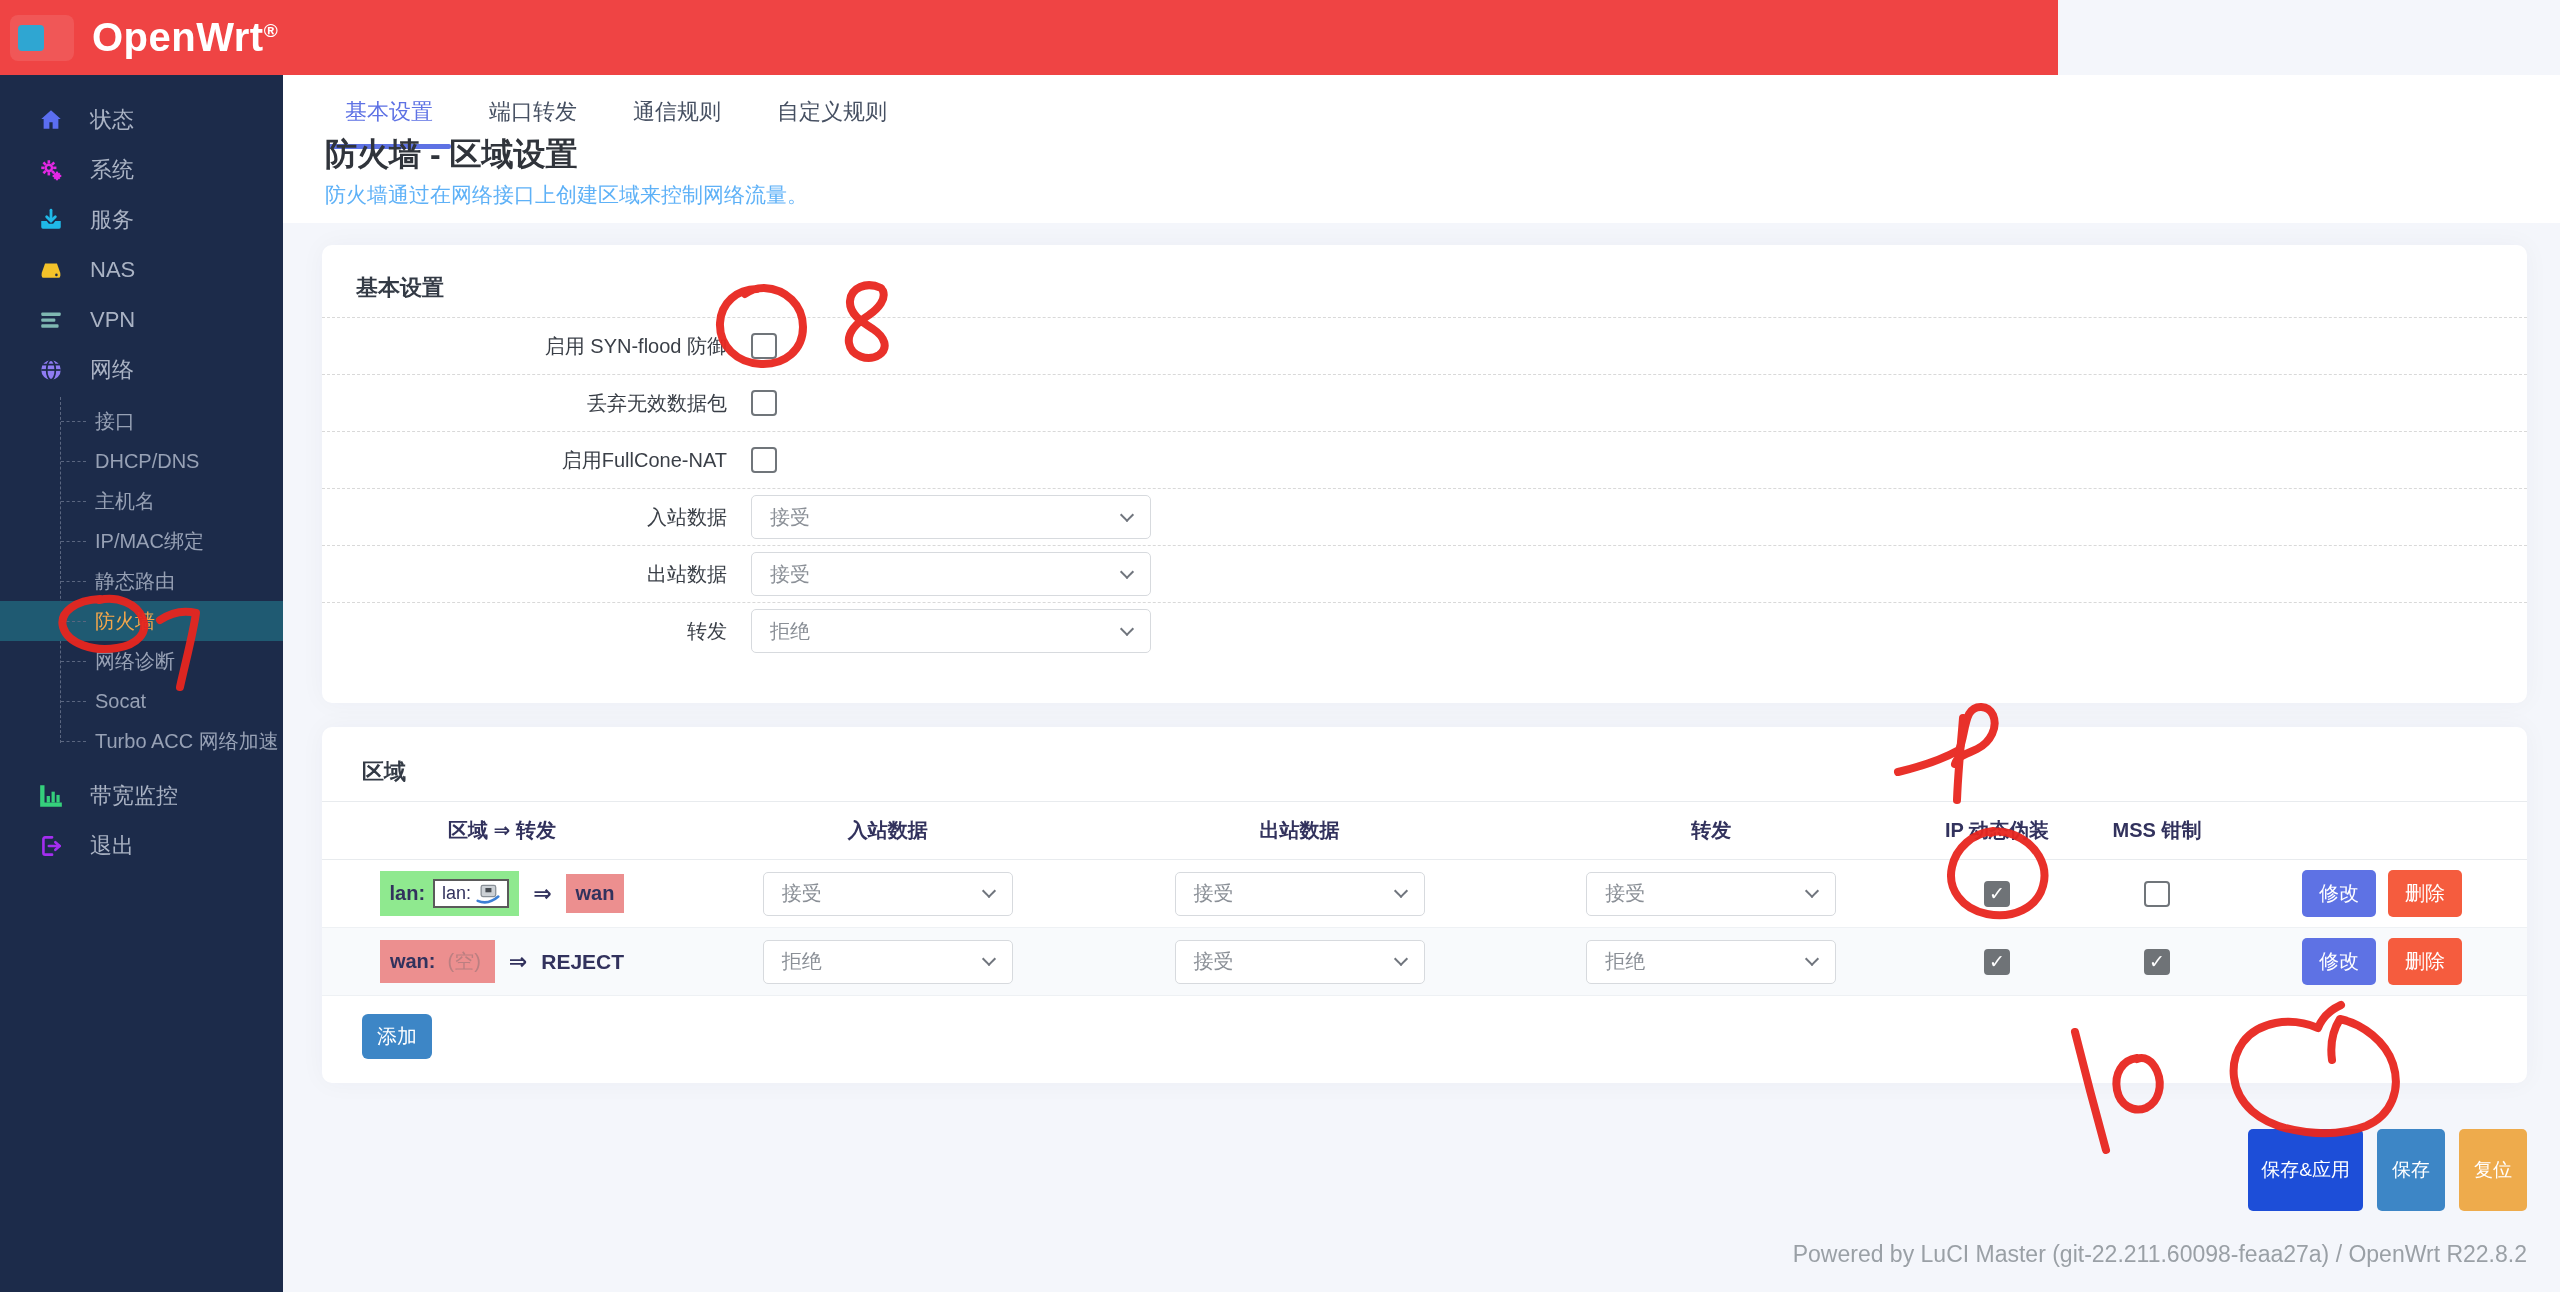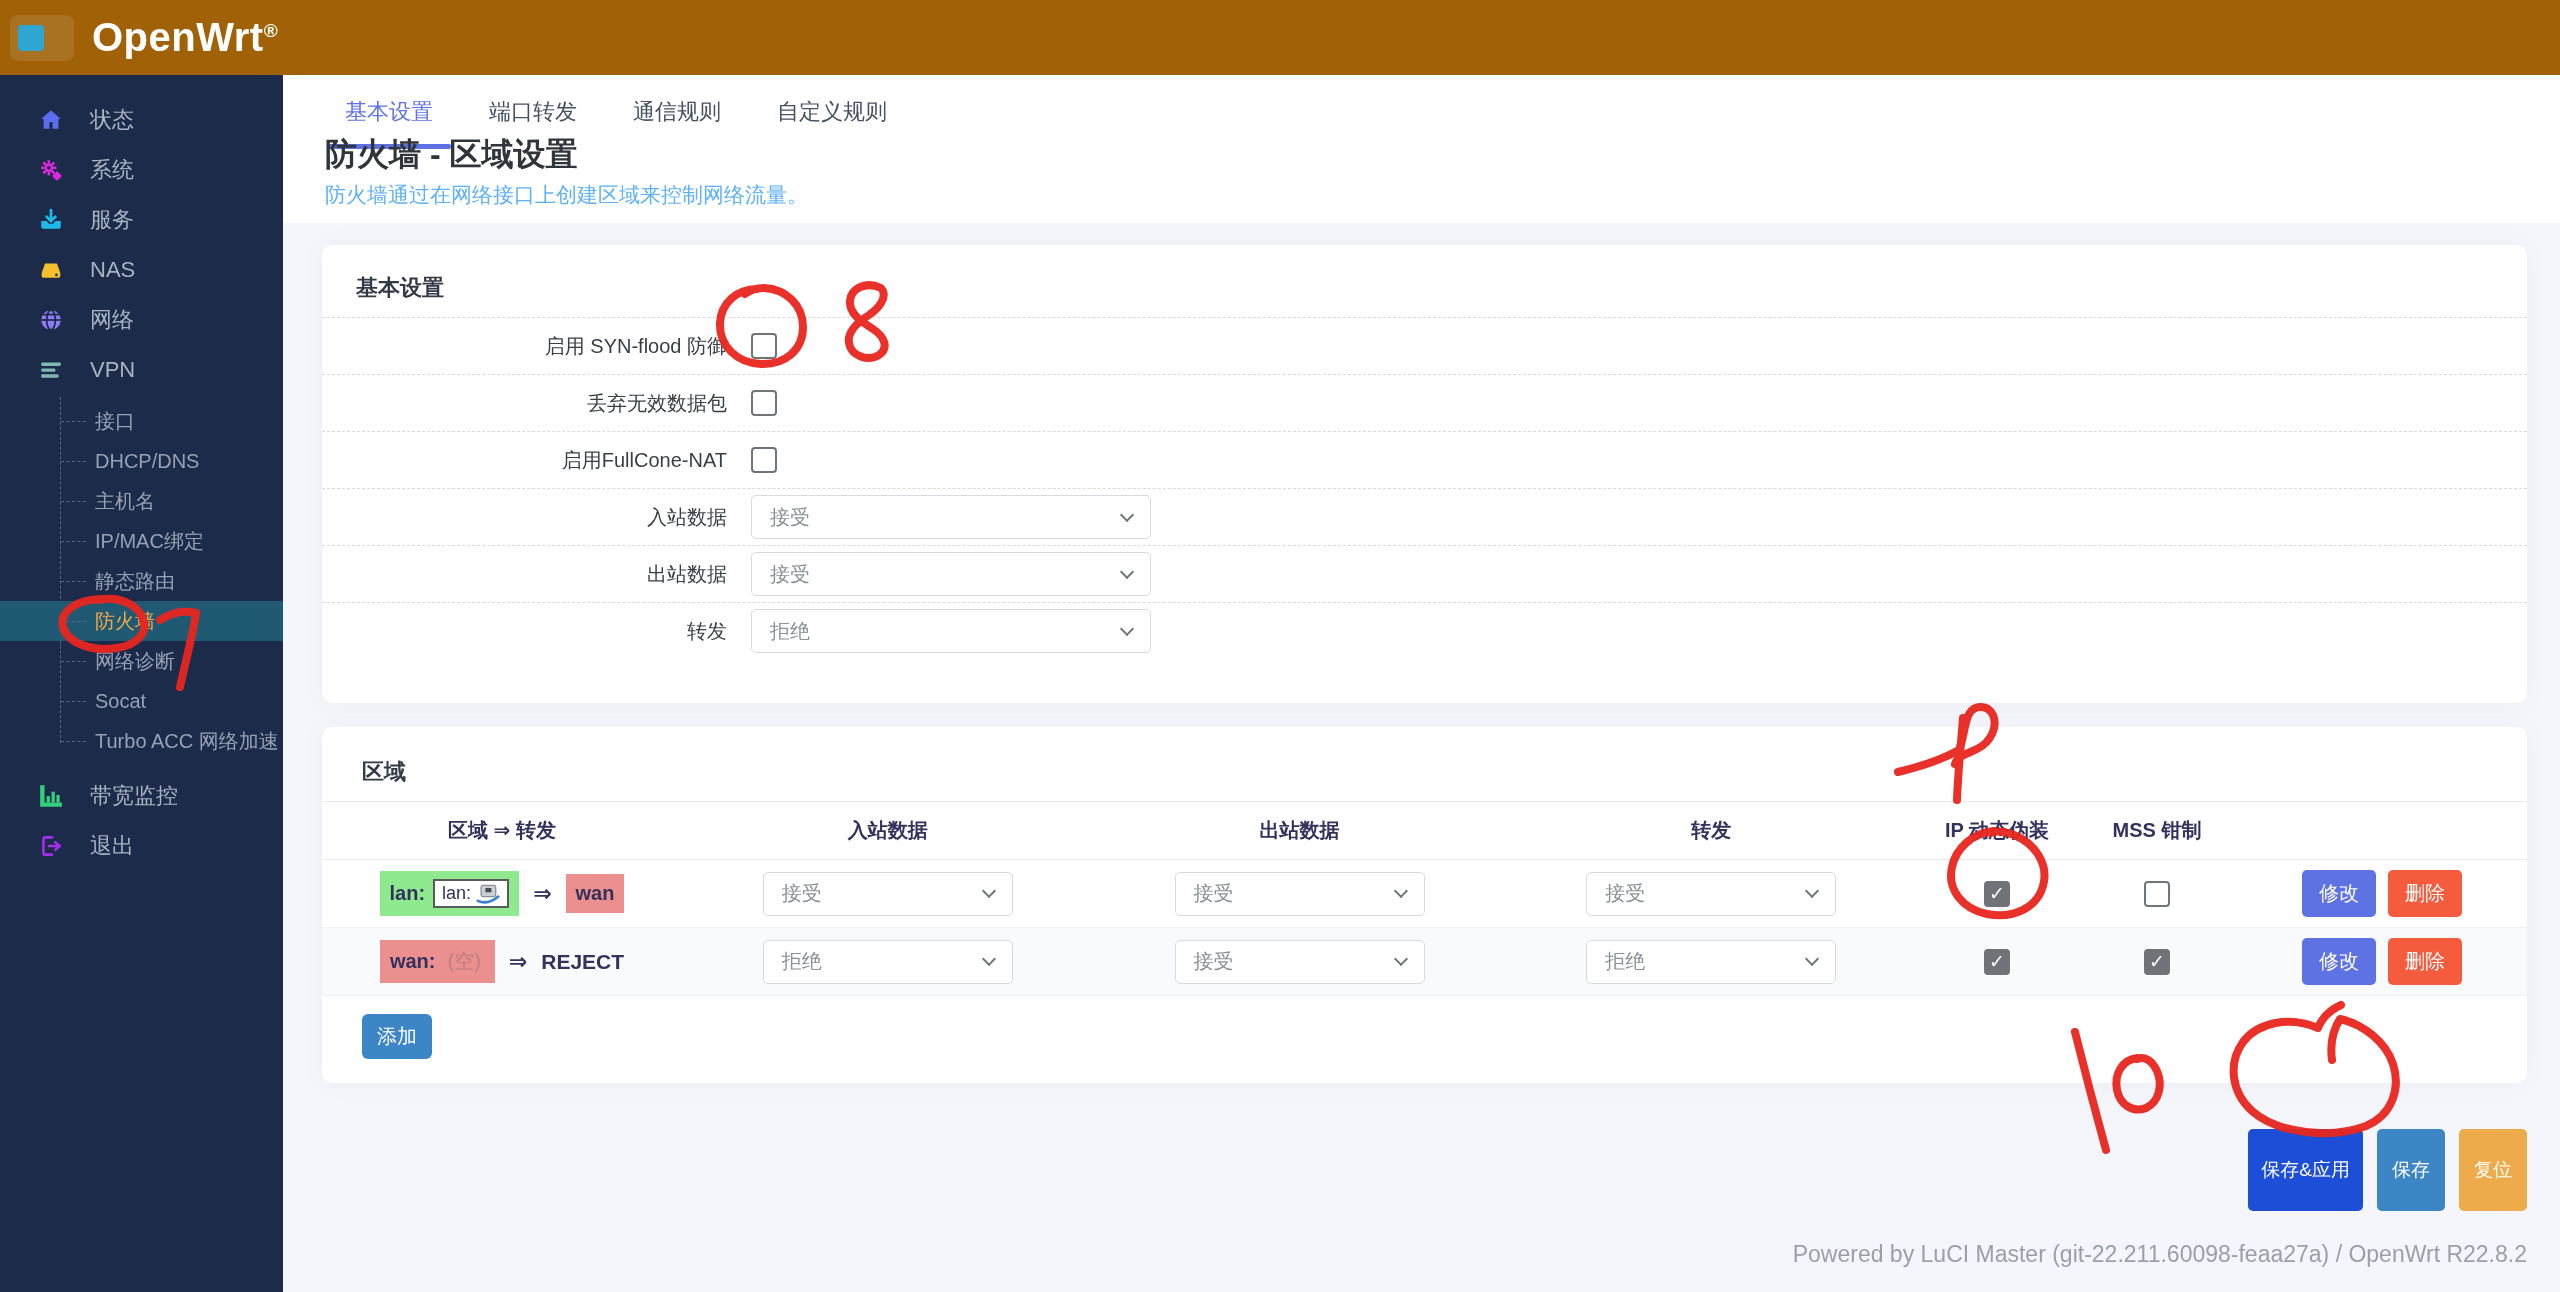--- a/index.html
+++ b/index.html
@@ -1,21 +1,21 @@
 <!DOCTYPE html>
 <html><head>
 <meta charset="utf-8">
 <style>
   * { margin:0; padding:0; box-sizing:border-box; }
   html,body { width:2560px; height:1292px; overflow:hidden;
     font-family:"Liberation Sans","DejaVu Sans",sans-serif; background:#f4f6fb; }
 
   
-  .header { position:absolute; top:0; left:0; width:2560px; height:75px;
-    background:#a16207; display:flex; align-items:center; z-index:5; }
+  .header { position:absolute; top:0; left:0; width:2058px; height:75px;
+    background:#ef4444; display:flex; align-items:center; z-index:5; }
   .menu-toggle { width:64px; height:46px; margin-left:10px; border-radius:8px;
     background:rgba(255,255,255,.10); display:flex; align-items:center; cursor:pointer; }
   .menu-toggle .sq { width:26px; height:26px; margin-left:8px; border-radius:4px; background:#2fa6d2; }
   .brand { color:#fff; font-size:40px; font-weight:bold; margin-left:18px; letter-spacing:.5px; }
   .brand sup { font-size:19px; }
 
   
   .sidebar { position:absolute; top:75px; left:0; width:283px; bottom:0;
     background:#1c2b4a; z-index:4; padding-top:20px; }
   .nav-item { height:50px; display:flex; align-items:center; padding-left:36px;
@@ -166,40 +166,40 @@
       <svg width="26" height="26" viewBox="0 0 24 24" fill="#f3c22a">
           <path d="M6.5 6h11l3 8.5v3A1.5 1.5 0 0 1 19 19H5a1.5 1.5 0 0 1-1.5-1.5v-3z"></path>
           <rect x="3.5" y="14" width="17" height="5" rx="1.5"></rect>
           <circle cx="17" cy="16.5" r="1.2" fill="#1c2b4a"></circle>
         </svg>
     </span>
       <span>NAS</span>
   </div>
   <div class="nav-item">
     <span class="ic">
+      <svg width="26" height="26" viewBox="0 0 24 24" fill="#7fb8b2">
+          <rect x="3" y="5" width="18" height="3.2" rx="1"></rect>
+          <rect x="3" y="10.5" width="13" height="3.2" rx="1"></rect>
+          <rect x="3" y="16" width="16" height="3.2" rx="1"></rect>
+        </svg>
+    </span>
+      <span>VPN</span>
+  </div>
+  <div class="nav-item">
+    <span class="ic">
       <svg width="26" height="26" viewBox="0 0 24 24" fill="none" stroke="#8f7cf4" stroke-width="2.2">
           <circle cx="12" cy="12" r="9" fill="#8f7cf4" stroke="none"></circle>
           <g stroke="#1c2b4a" stroke-width="1.6">
             <ellipse cx="12" cy="12" rx="4" ry="9" fill="none"></ellipse>
             <line x1="3" y1="12" x2="21" y2="12"></line>
             <line x1="4.2" y1="7" x2="19.8" y2="7"></line>
           </g>
         </svg>
     </span>
       <span>网络</span>
-  </div>
-  <div class="nav-item">
-    <span class="ic">
-      <svg width="26" height="26" viewBox="0 0 24 24" fill="#7fb8b2">
-          <rect x="3" y="5" width="18" height="3.2" rx="1"></rect>
-          <rect x="3" y="10.5" width="13" height="3.2" rx="1"></rect>
-          <rect x="3" y="16" width="16" height="3.2" rx="1"></rect>
-        </svg>
-    </span>
-      <span>VPN</span>
   </div>
 
   <div class="subnav">
     <div class="subitem">
         <span>接口</span>
       </div>
     <div class="subitem">
         <span>DHCP/DNS</span>
       </div>
     <div class="subitem">

